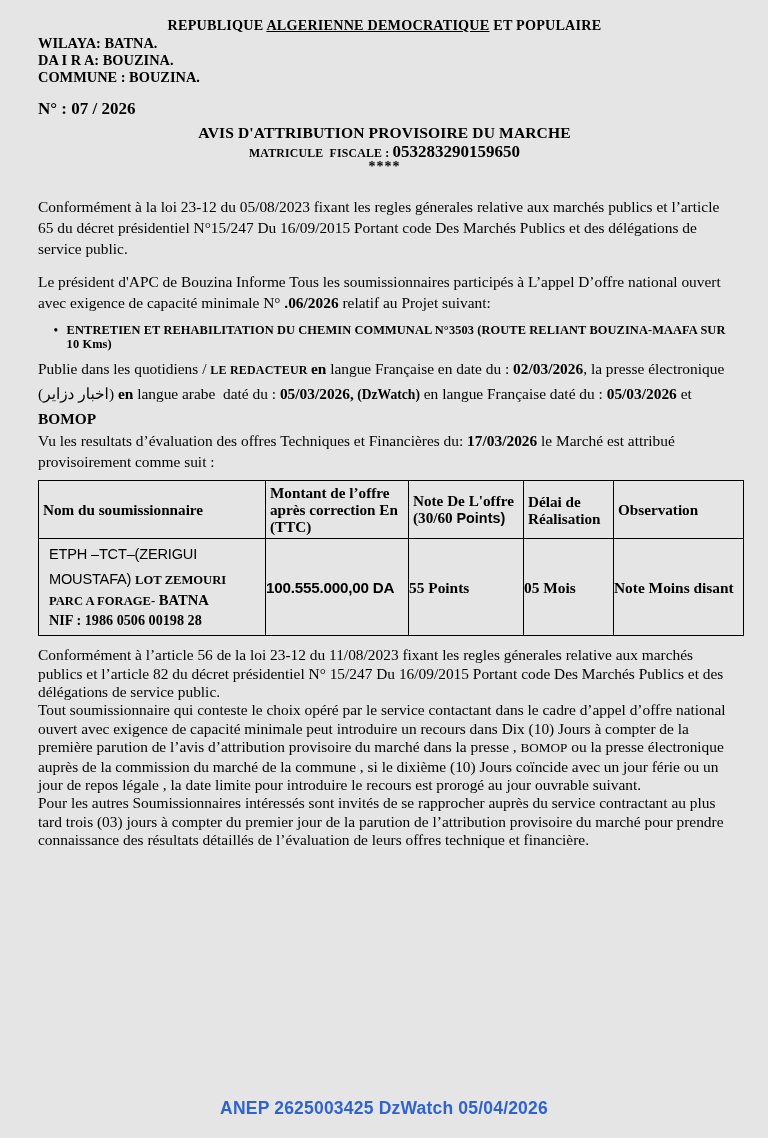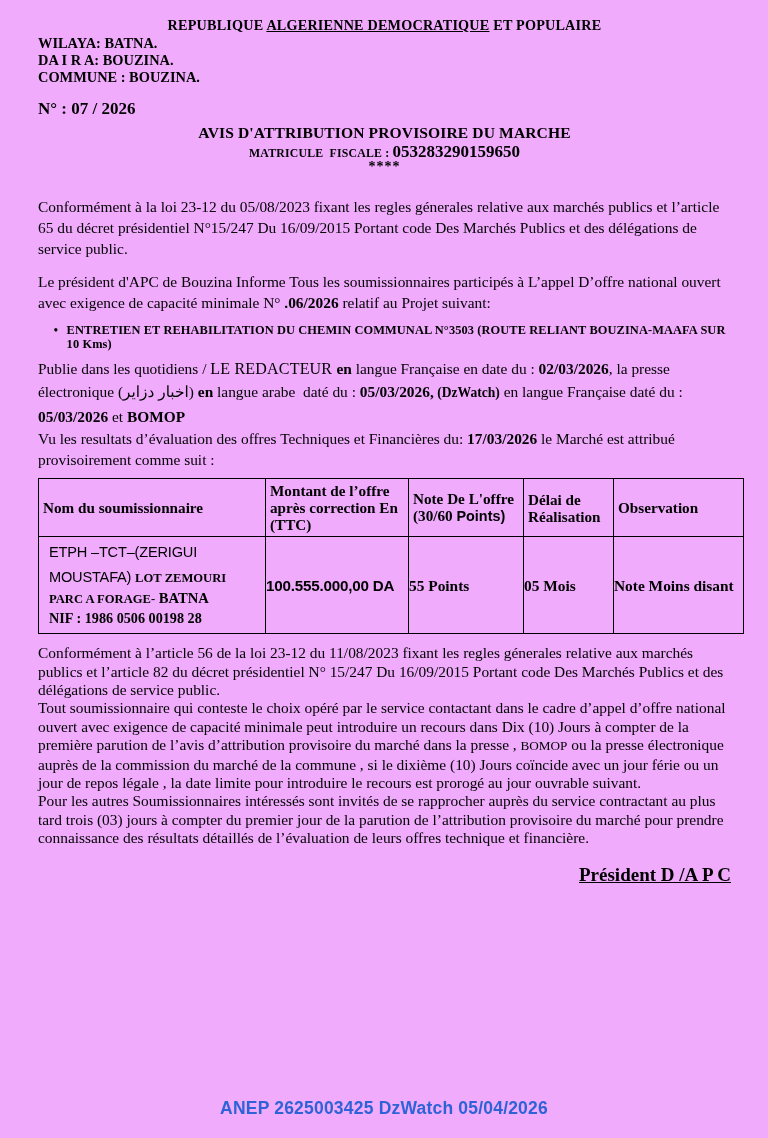--- a/index.html
+++ b/index.html
@@ -1,20 +1,20 @@
 <!DOCTYPE html>
 <html><head>
 <meta charset="utf-8">
 <style>
   * { margin:0; padding:0; box-sizing:border-box; }
   html,body { background:#ffffff; }
   .page {
     position:relative;
     width:768px; height:1138px;
-    background:#f0abfc;
+    background:#e5e5e5;
     color:#000;
     font-family:"Liberation Serif", serif;
     overflow:hidden;
   }
   .content { padding:0 37px 0 38px; }
 
   .u { text-decoration:underline; }
   .b { font-weight:700; }
 
   .republic { margin-top:17px; text-align:center; font-weight:700; font-size:14.2px; line-height:16px; letter-spacing:0.2px; }
@@ -30,21 +30,21 @@
 
   .body { font-size:15.4px; line-height:21px; }
   .p1 { margin-top:24px; }
   .p2 { margin-top:12px; }
 
   .bullet-row { margin-top:8px; display:flex; align-items:flex-start; padding-left:7px; }
   .dot { width:23px; font-size:12px; font-weight:700; line-height:14px; padding-top:2px; text-align:center; }
   .bullet-text { font-weight:700; font-size:12.4px; line-height:14px; letter-spacing:0.1px; padding-top:2px; }
 
   .publie { margin-top:6px; line-height:23.5px; white-space:pre-wrap; }
-  .redacteur { font-size:16px; letter-spacing:0.2px; }
+  .redacteur { font-size:12px; letter-spacing:0.2px;font-weight:bold; }
   .dzwatch { font-weight:700; font-size:13.6px; }
   .arabic { font-size:15.4px; }
 
   .vu { margin-top:0px; }
 
   .market-table { margin-top:8px; border-collapse:collapse; width:705px; table-layout:fixed; }
   .market-table th, .market-table td { border:1.4px solid #000; vertical-align:middle; text-align:left; }
   .market-table th { font-weight:700; font-size:15.2px; line-height:17px; padding:3px 4px; }
   .hdr-row { height:51px; }
   .data-row { height:83px; }
@@ -136,18 +136,17 @@
       </tr>
     </tbody>
       </table>
 
     <div class="body closing">
       <div>Conformément à l’article 56 de la loi 23-12 du 11/08/2023 fixant les regles génerales relative aux marchés publics et l’article 82 du décret présidentiel N° 15/247 Du 16/09/2015 Portant code Des Marchés Publics et des délégations de service public.</div>
       <div><span>Tout soumissionnaire qui conteste le choix opéré par le service contactant dans le cadre d’appel d’offre national ouvert avec exigence de capacité minimale peut introduire un recours dans Dix (10) Jours à compter de la première parution de l’avis d’attribution provisoire du marché dans la presse , </span><span class="bomop-sc">BOMOP</span><span> ou la presse électronique auprès de la commission du marché de la commune , si le dixième (10) Jours coïncide avec un jour férie ou un jour de repos légale , la date limite pour introduire le recours est prorogé au jour ouvrable suivant.</span></div>
       <div>Pour les autres Soumissionnaires intéressés sont invités de se rapprocher auprès du service contractant au plus tard trois (03) jours à compter du premier jour de la parution de l’attribution provisoire du marché pour prendre connaissance des résultats détaillés de l’évaluation de leurs offres technique et financière.</div>
     </div>
 
-    <div class="signature"><span>Président D /A P C</span></div>
 
   </div>
 
   <div class="footer" style="color: rgb(46, 99, 216);">ANEP 2625003425 DzWatch 05/04/2026</div>
 </div>
 
 </body></html>

